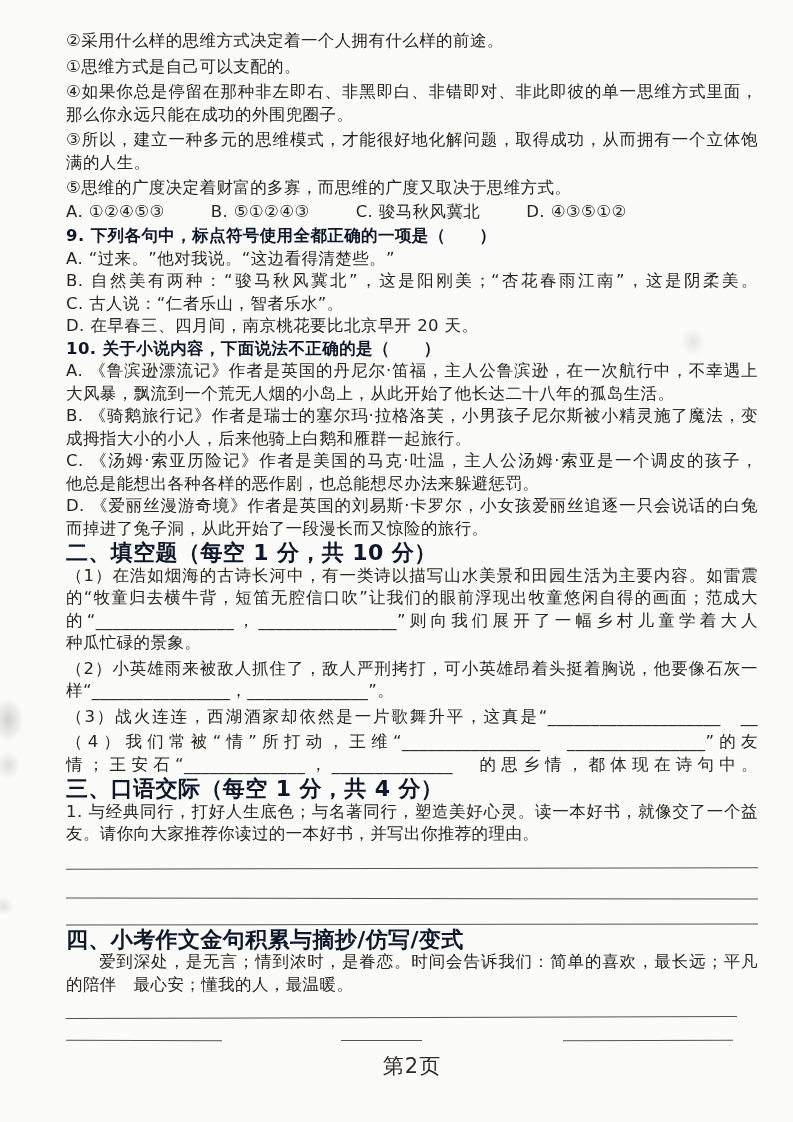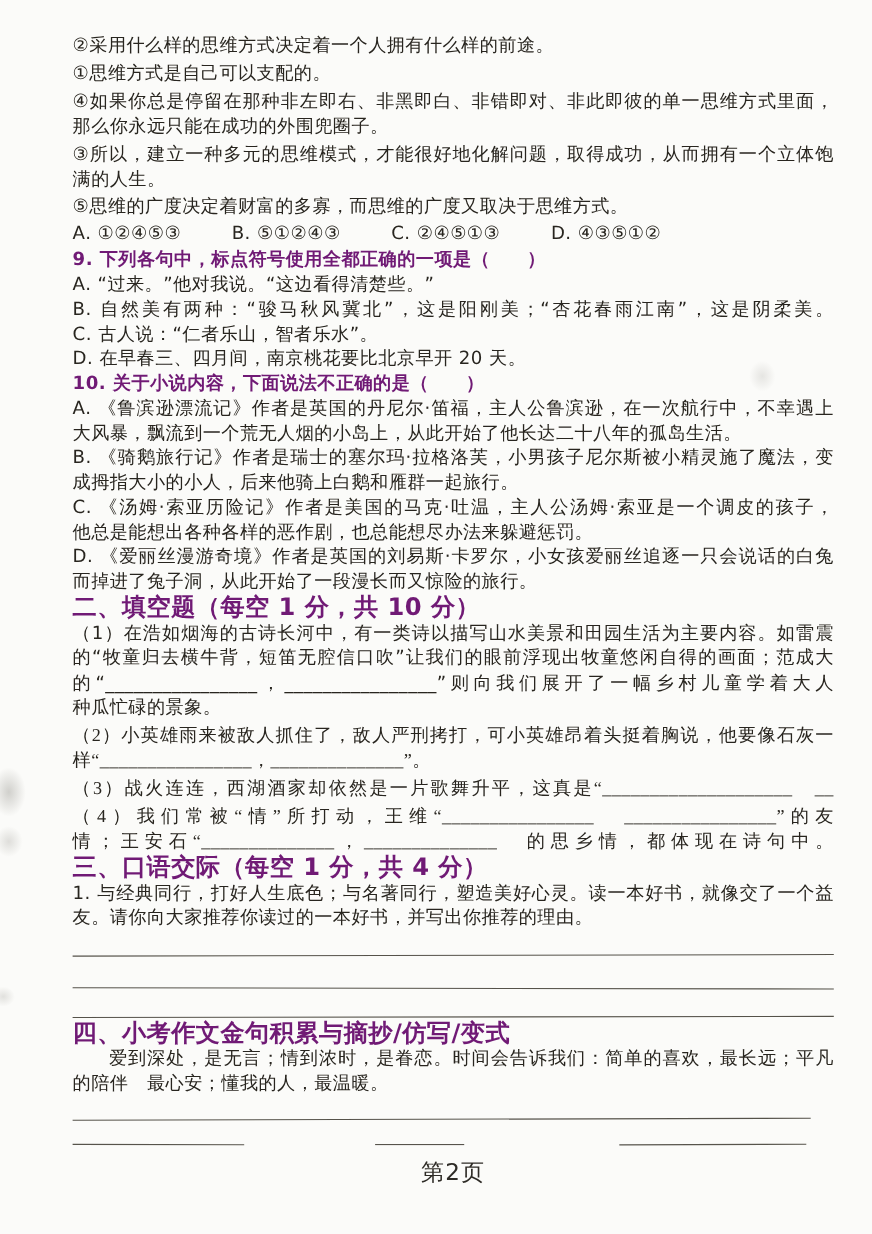--- a/index.html
+++ b/index.html
@@ -23,24 +23,24 @@
 
   .sheet{
     position:absolute;left:66px;top:30px;width:692px;
     font-size:16.5px;line-height:22.5px;
     letter-spacing:0.4px;
   }
   .line{min-height:22.5px;}
   .full{text-align:justify;text-align-last:justify;}
   .short{text-align:left;}
   .stmt{margin-bottom:3px;}
-  .heading{font-weight:bold;color:#701a75;}
+  .heading{font-weight:bold;color:#0f172a;}
   .h-big{font-size:22px;}
   .mt2{margin-top:2px;}
-  .mt3{margin-top:3px;font-family:Liberation Serif, serif;}
+  .mt3{margin-top:3px;}
   .mt4{margin-top:4px;}
   .q8-options{display:flex;margin-top:1px;}
   .q8-options .opt{margin-right:46px;white-space:nowrap;}
   .indent2{text-indent:2em;}
 
   .ans-line{
     height:0;border-bottom:1.6px solid #55524a;
     width:100%;
   }
   .ans-1{margin-top:22px;transform:rotate(-0.12deg);}
@@ -76,21 +76,21 @@
       <div class="line short">那么你永远只能在成功的外围兜圈子。</div>
     </div>
     <div class="stmt">
       <div class="line full">③所以，建立一种多元的思维模式，才能很好地化解问题，取得成功，从而拥有一个立体饱</div>
       <div class="line short">满的人生。</div>
     </div>
     <div class="line short">⑤思维的广度决定着财富的多寡，而思维的广度又取决于思维方式。</div>
     <div class="q8-options">
       <span class="opt">A. ①②④⑤③</span>
       <span class="opt">B. ⑤①②④③</span>
-      <span class="opt">C. ②④⑤①③</span>
+      <span class="opt">C. 骏马秋风冀北</span>
       <span class="opt">D. ④③⑤①②</span>
     </div>
   </div>
 
   <div>
     <div class="line short heading mt2">9. 下列各句中，标点符号使用全都正确的一项是（　　）</div>
     <div class="line short">A. “过来。”他对我说。“这边看得清楚些。”</div>
     <div class="line full">B. 自然美有两种：“骏马秋风冀北”，这是阳刚美；“杏花春雨江南”，这是阴柔美。</div>
     <div class="line short">C. 古人说：“仁者乐山，智者乐水”。</div>
     <div class="line short">D. 在早春三、四月间，南京桃花要比北京早开 20 天。</div>

